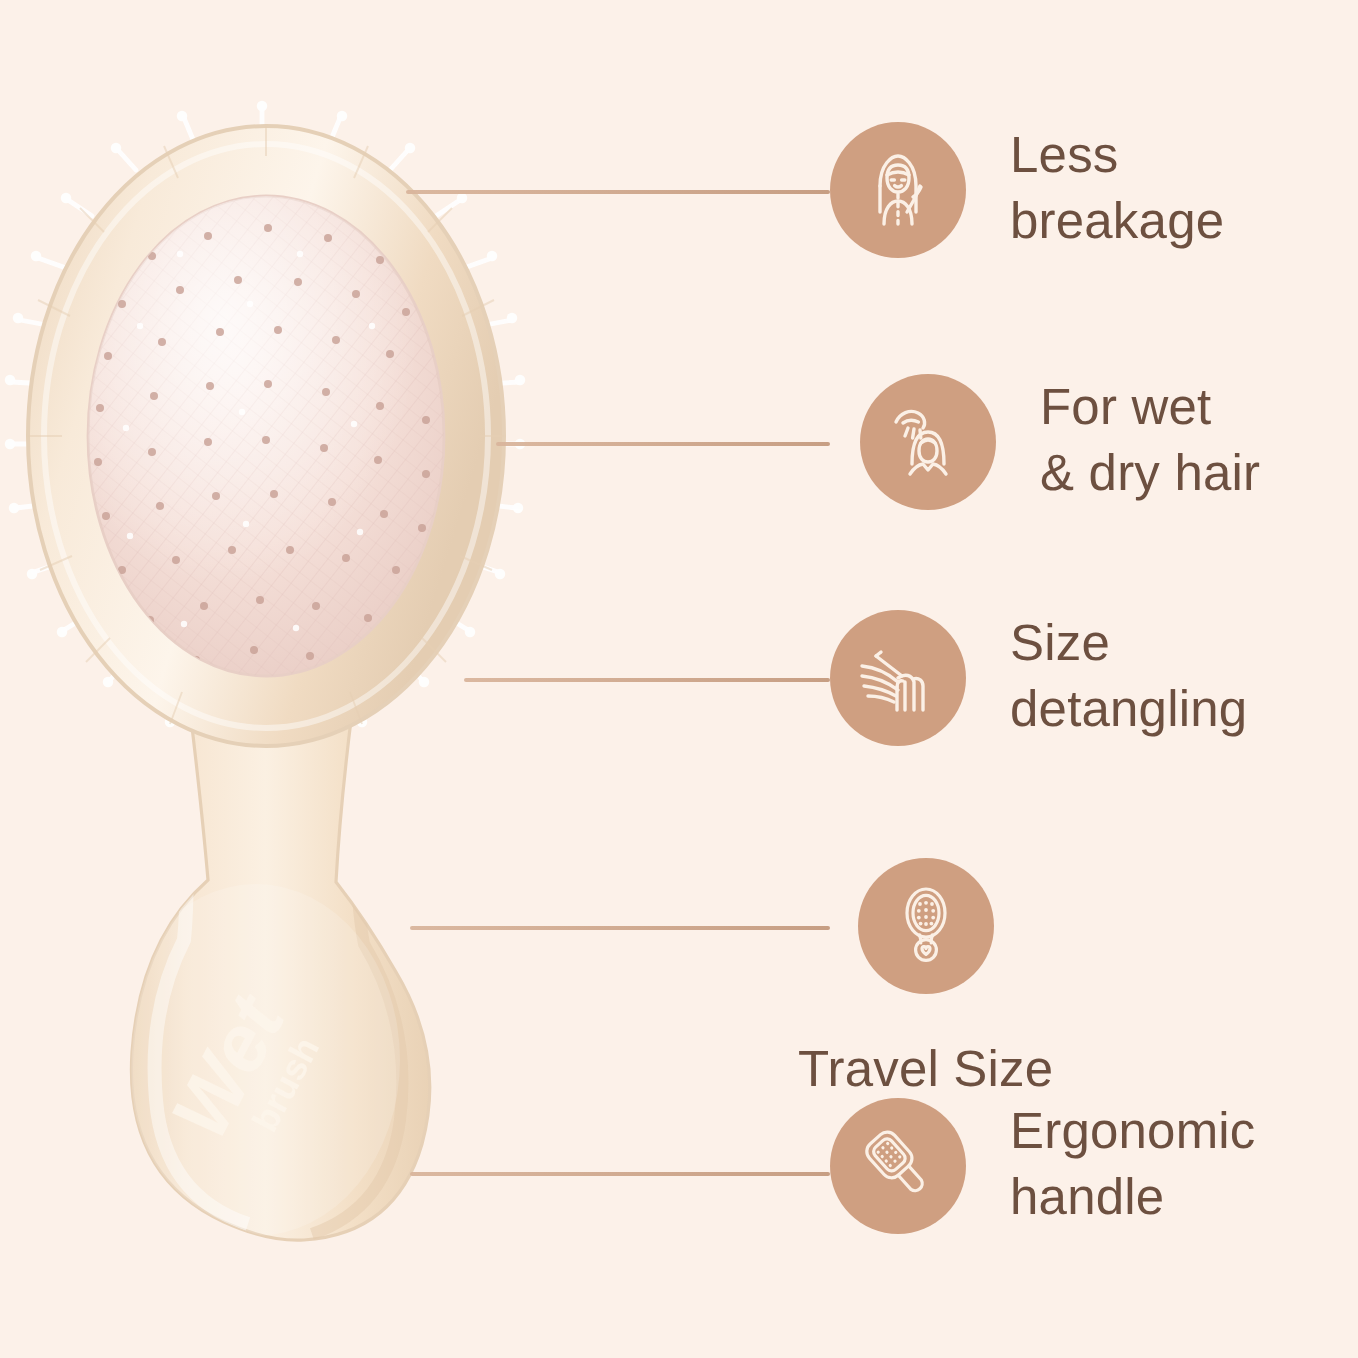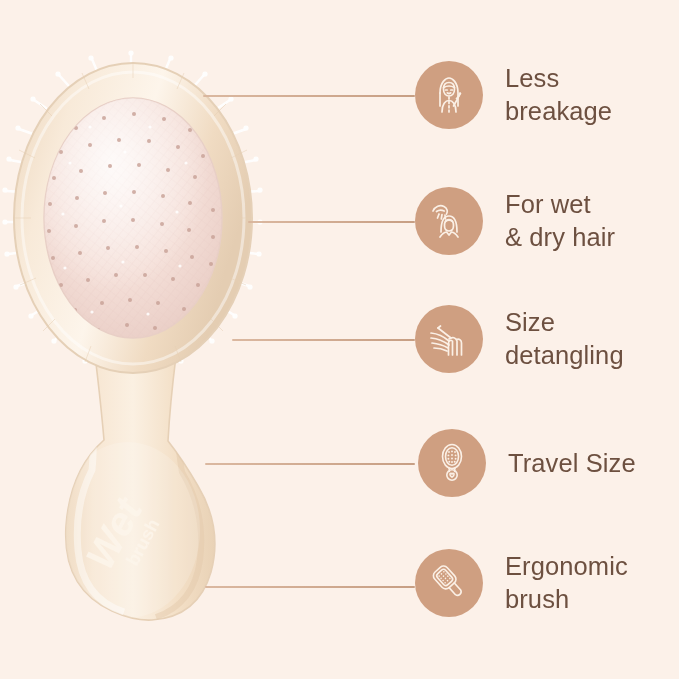--- a/index.html
+++ b/index.html
@@ -318,21 +318,21 @@
         <path d="M26.5 33 L30.5 26 L33 20"></path>
         <path d="M29.5 25.5 Q32 24 33.5 20.5"></path>
 
         <path d="M22 24 L22 39" stroke-dasharray="2 2.4"></path>
       </svg>
     </div>
     <div class="feature-label">Less
 breakage</div>
   </div>
 
-  <div class="feature" style="left:415px; top:187px;">
+  <div class="feature" style="left:430px; top:187px;">
     <div class="badge">
       <svg width="44" height="44" viewBox="0 0 44 44" fill="none" stroke="#fbf0e6" stroke-width="1.7" stroke-linecap="round" stroke-linejoin="round">
 
         <path d="M6 12 C8 7.5 13 5.5 17 7.5 C20.5 9.2 21 13 19.5 15"></path>
         <path d="M9.5 12.5 Q13 10 17.2 12"></path>
 
         <path d="M12 15 L10.5 19"></path>
           <path d="M15 15.5 L14.3 20"></path>
           <path d="M18 16 L18.4 20"></path>
 
@@ -364,21 +364,21 @@
         <path d="M25.5 24 L25.5 38"></path>
         <path d="M29.5 22.5 C32.5 21.5 34.5 23.5 34.5 26 L34.5 38"></path>
         <path d="M21.5 26.5 C21.5 24 23 23 24.5 23.5"></path>
         <path d="M21.5 26.5 L21.5 38"></path>
       </svg>
     </div>
     <div class="feature-label">Size
 detangling</div>
   </div>
 
-  <div class="feature" style="left:418px; top:429px;">
+  <div class="feature" style="left:399px; top:429px;flex-direction:column;">
     <div class="badge">
       <svg width="44" height="44" viewBox="0 0 44 44" fill="none" stroke="#fbf0e6" stroke-width="1.6" stroke-linecap="round" stroke-linejoin="round">
 
         <ellipse cx="22" cy="15.5" rx="9.5" ry="12"></ellipse>
         <ellipse cx="22" cy="15.5" rx="6.5" ry="8.8"></ellipse>
 
         <g fill="#fbf0e6" stroke="none">
           <circle cx="19" cy="11" r="0.95"></circle>
             <circle cx="22" cy="10.4" r="0.95"></circle>
             <circle cx="25" cy="11" r="0.95"></circle>
@@ -425,16 +425,16 @@
             <circle cx="19.3" cy="19.2" r="0.8"></circle>
               <circle cx="22.5" cy="19.2" r="0.8"></circle>
               <circle cx="25.7" cy="19.2" r="0.8"></circle>
           </g>
 
           <path d="M19 25.5 L19 35 A3.6 3.6 0 0 0 26 35 L26 25.5"></path>
         </g>
       </svg>
     </div>
     <div class="feature-label">Ergonomic
-brush</div>
+handle</div>
   </div>
 
 </div>
 
 </body></html>

